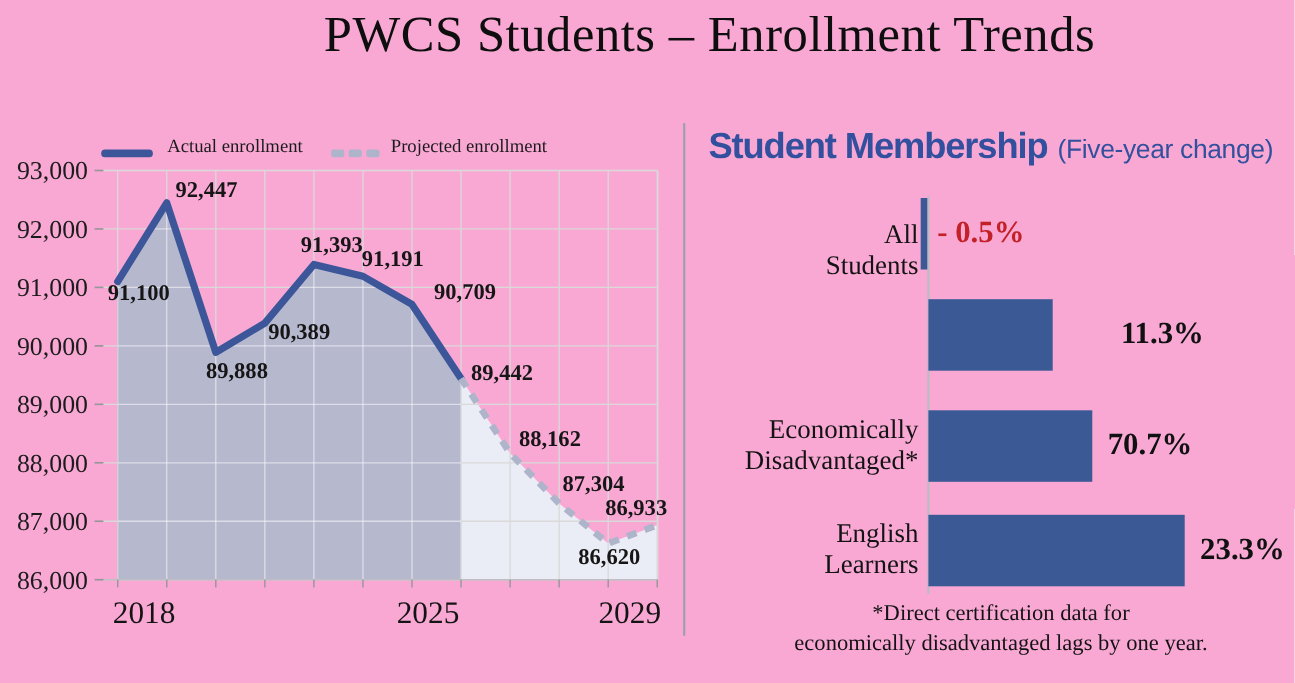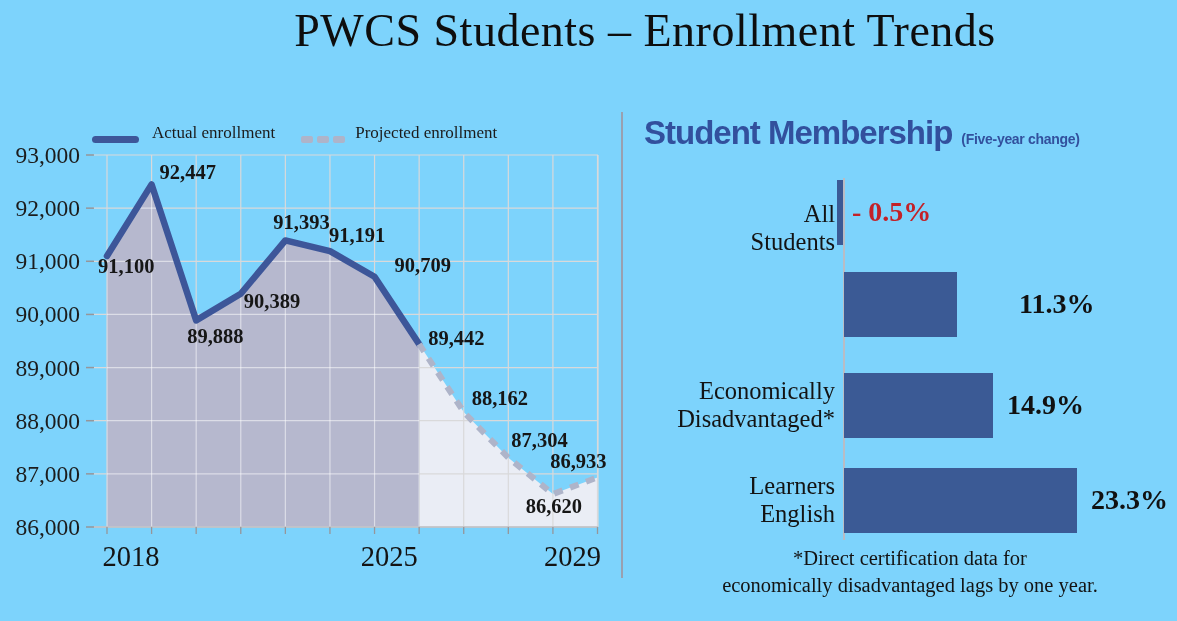--- a/index.html
+++ b/index.html
@@ -1,31 +1,31 @@
 <!DOCTYPE html>
 <html><head>
 <meta charset="utf-8">
 <style>
   html,body{margin:0;padding:0;background:#ffffff;}
-  #stage{position:relative;width:1177px;height:621px;background:#7dd3fc;overflow:hidden;
+  #stage{position:relative;width:1177px;height:621px;background:#f9a8d4;overflow:hidden;
          font-family:"Liberation Serif",serif;color:#0e0e0e;}
   .main-title{position:absolute;left:115px;top:4px;width:1060px;text-align:center;
               font-size:46px;letter-spacing:.5px;white-space:nowrap;}
   .legend{position:absolute;left:92px;top:111px;height:32px;display:flex;align-items:flex-end;
           font-size:17px;color:#1b1b1b;white-space:nowrap;}
   .leg-solid{width:47px;height:7px;border-radius:3.5px;background:#3d5699;margin-right:13px;display:block;}
   .leg-dash{display:flex;gap:4px;margin:0 10px 0 26px;}
   .leg-dash span{width:12px;height:7px;border-radius:2px;background:#b3b8cc;display:block;}
   svg text{font-family:"Liberation Serif",serif;}
   .divider{position:absolute;left:621px;top:112px;width:2px;height:466px;background:#99a0b0;}
   .rpanel{position:absolute;left:630px;top:0;width:547px;height:490px;}
   .rtitle{position:absolute;left:14px;top:114px;display:flex;align-items:baseline;
           font-family:"Liberation Sans",sans-serif;color:#32509d;white-space:nowrap;}
   .rtitle .big{font-size:33px;font-weight:bold;letter-spacing:-1px;}
-  .rtitle .small{font-size:14px;font-weight:bold;margin-left:9px;letter-spacing:-.3px;}
+  .rtitle .small{font-size:24px;font-weight:normal;margin-left:9px;letter-spacing:-.3px;}
   .axis-line{position:absolute;left:213px;top:178px;width:2px;height:362px;background:#b9bcc4;}
   #bar-rows{position:absolute;left:0;top:0;right:0;bottom:0;}
   .brow-label{position:absolute;right:342px;width:270px;text-align:right;font-size:24.5px;
               color:#131313;line-height:1.13;display:flex;flex-direction:column;justify-content:center;}
   .bar{position:absolute;background:#3b5a95;}
   .bval{position:absolute;font-weight:bold;font-size:28px;color:#111;white-space:nowrap;}
   .footnote{position:absolute;left:40px;top:545px;width:480px;text-align:center;
             font-size:20.5px;color:#131313;line-height:1.32;}
 </style>
 </head>
@@ -165,24 +165,24 @@
         </div>
         <div class="bar" style="top: 179.5px; height: 65px; width: 6.5px; left: 206.5px; background: rgb(59, 90, 149);"></div>
         <div class="bval" style="top: 196px; left: 222px; color: rgb(195, 33, 39);">- 0.5%</div>
         <div class="bar" style="top: 271.5px; height: 65px; width: 113px; left: 214px; background: rgb(59, 90, 149);"></div>
         <div class="bval" style="top: 288px; left: 341px; margin-left: 48px;">11.3%</div>
         <div class="brow-label" style="top: 373px; height: 64px;">
           <span>Economically</span>
           <span>Disadvantaged*</span>
         </div>
         <div class="bar" style="top: 372.5px; height: 65px; width: 149px; left: 214px; background: rgb(59, 90, 149);"></div>
-        <div class="bval" style="top: 389px; left: 377px;">14.9%</div>
+        <div class="bval" style="top: 389px; left: 377px;">70.7%</div>
         <div class="brow-label" style="top: 468px; height: 64px;">
+          <span>English</span>
           <span>Learners</span>
-          <span>English</span>
         </div>
         <div class="bar" style="top: 467.5px; height: 65px; width: 233px; left: 214px; background: rgb(59, 90, 149);"></div>
         <div class="bval" style="top: 484px; left: 461px;">23.3%</div>
       </div>
     <div class="footnote">
       <div>*Direct certification data for</div>
       <div>economically disadvantaged lags by one year.</div>
     </div>
   </div>
 

